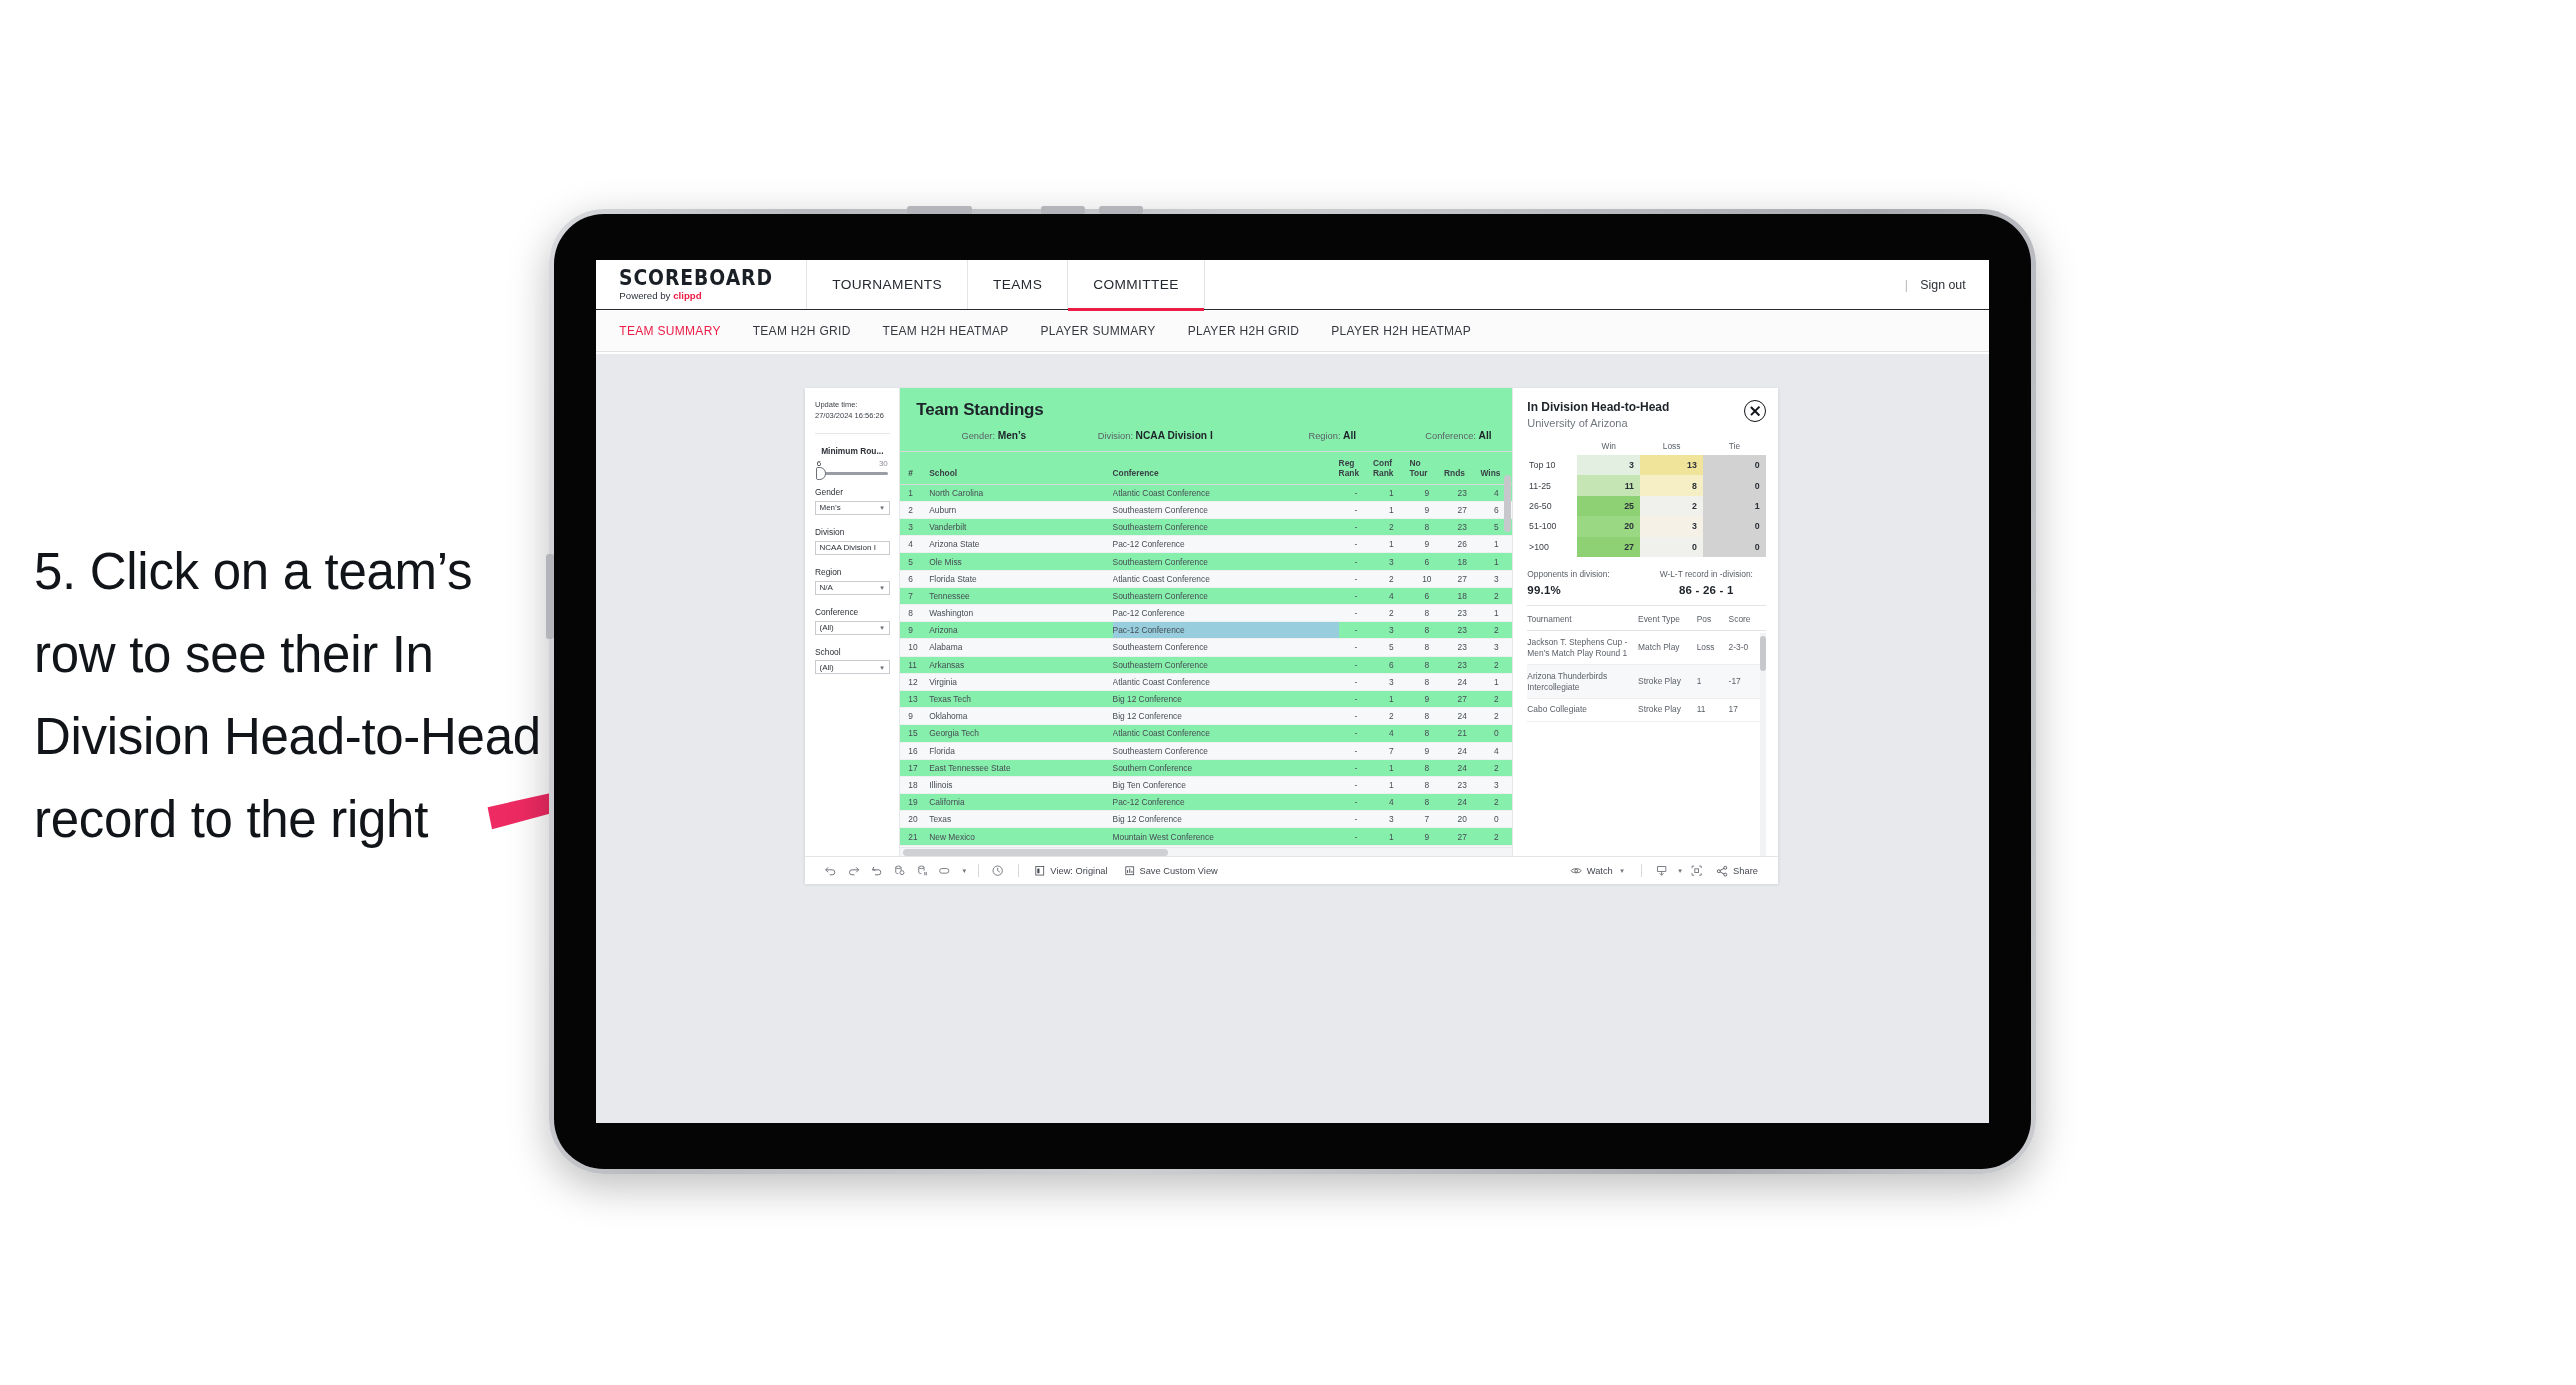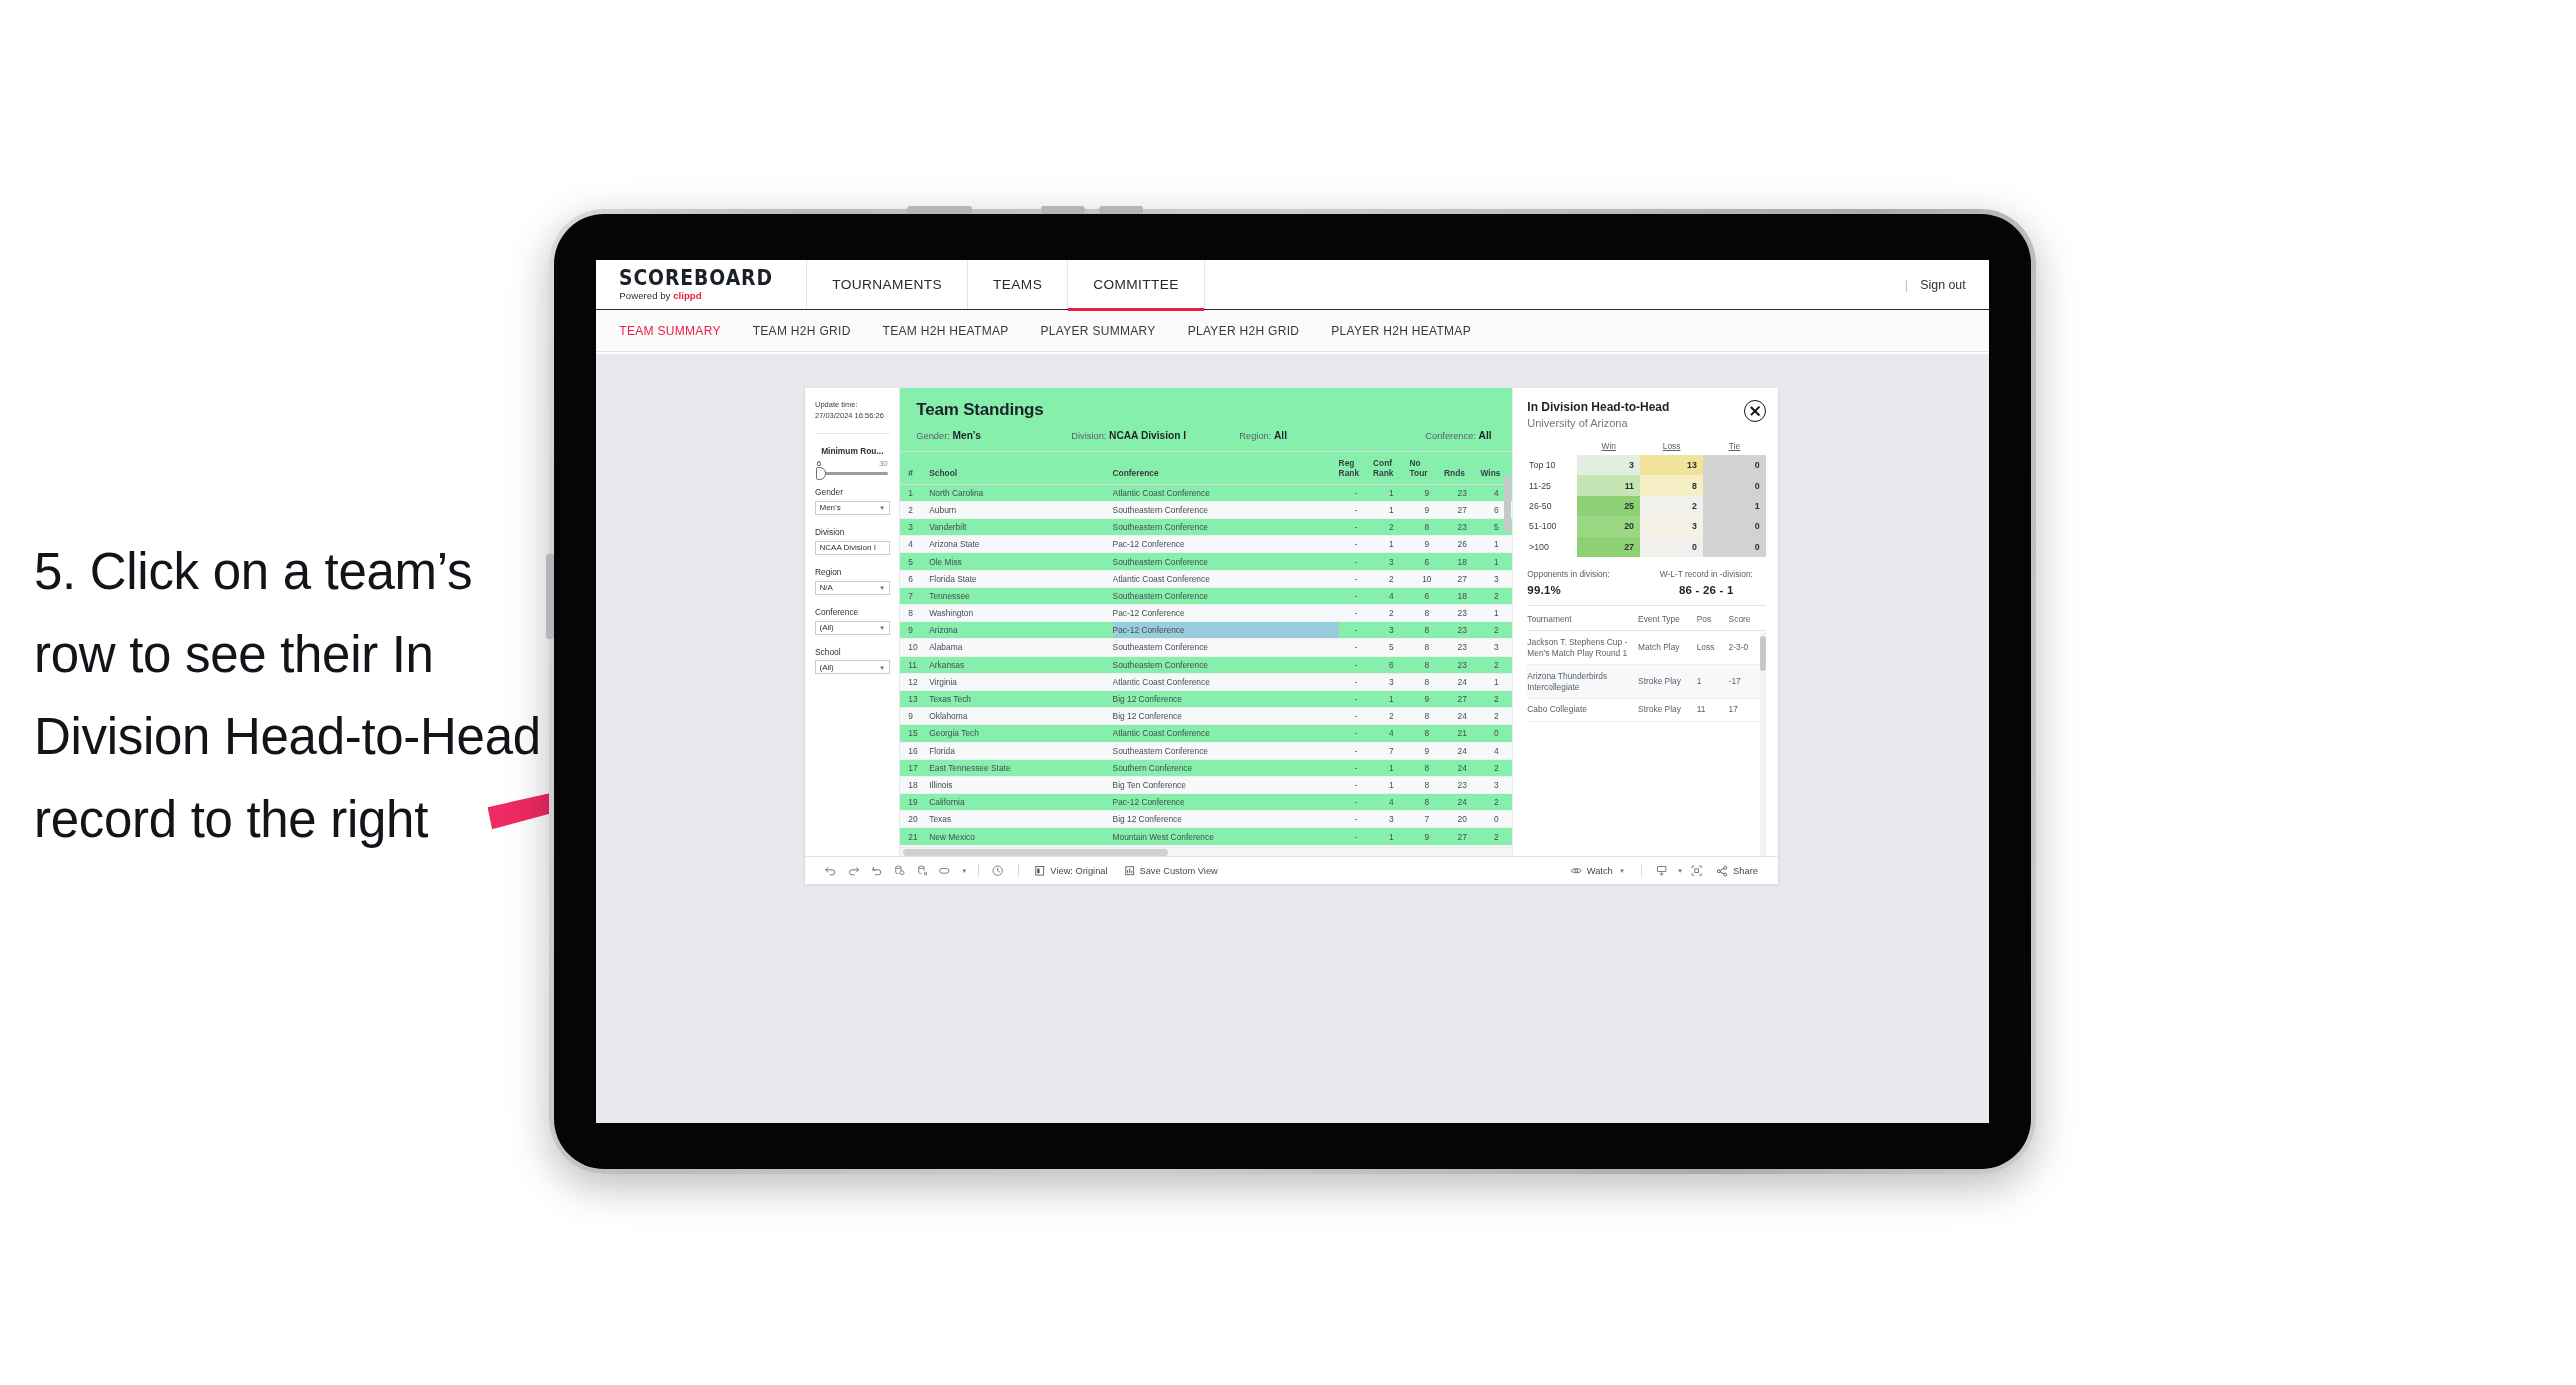--- a/index.html
+++ b/index.html
@@ -165,21 +165,21 @@
 
   
   #center {
     flex: 1; min-width: 0;
     display: flex; flex-direction: column;
     border-right: 0.9px solid #e6e7ea;
     background: #86efac;
   }
   #center-head { padding: 11.5px 0 0 16px; }
   #dash-title { font-size: 17px; font-weight: 600; color: #1e232a; letter-spacing: -0.2px; }
-  #filter-summary { display: flex; margin-top: 10.6px; font-size: 9.3px; color: #5b6068; }
+  #filter-summary { display: flex; margin-top: 10.6px; font-size: 9.3px; color: #5b6068; text-align: center; }
   .fs-item { white-space: nowrap; }
   .fs-item b { color: #1e232a; font-weight: 700; font-size: 10.2px; }
   #fs-gender { width: 155px; }
   #fs-division { width: 168px; }
   #fs-region { width: 186px; }
 
   #table-wrap {
     flex: 1; min-height: 0;
     margin-top: 9.7px;
     position: relative;
@@ -241,21 +241,21 @@
     width: 11.5px; height: 1.9px; background: #111418;
   }
   #rp-close::before { transform: translate(-50%,-50%) rotate(45deg); }
   #rp-close::after  { transform: translate(-50%,-50%) rotate(-45deg); }
 
   
   #h2h { margin: 10.6px 12.4px 0 14px; }
   table.h2h { width: 100%; border-collapse: collapse; table-layout: fixed; }
   table.h2h th {
     font-size: 8.4px; font-weight: 400; color: #5b6068;
-    padding-bottom: 4.4px; text-align: center; text-decoration: underline;
+    padding-bottom: 4.4px; text-align: center;
   }
   table.h2h th.lbl { width: 50px; }
   table.h2h td {
     font-size: 8.8px; color: #2b3037; font-weight: 600;
     height: 20.4px; text-align: right; padding-right: 6.2px;
   }
   table.h2h td.lbl {
     text-align: left; padding-left: 1.8px; padding-right: 0;
     color: #3c4148; font-weight: 400; background: #fff !important;
   }

